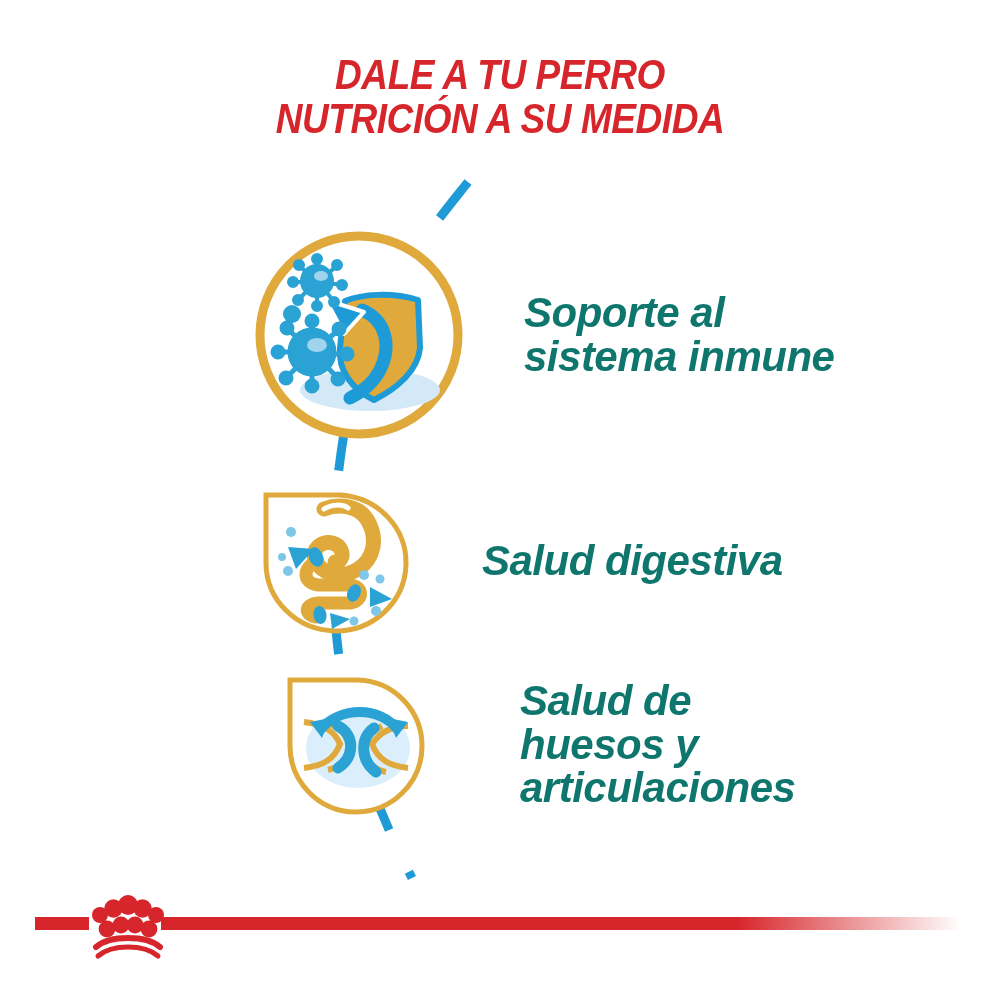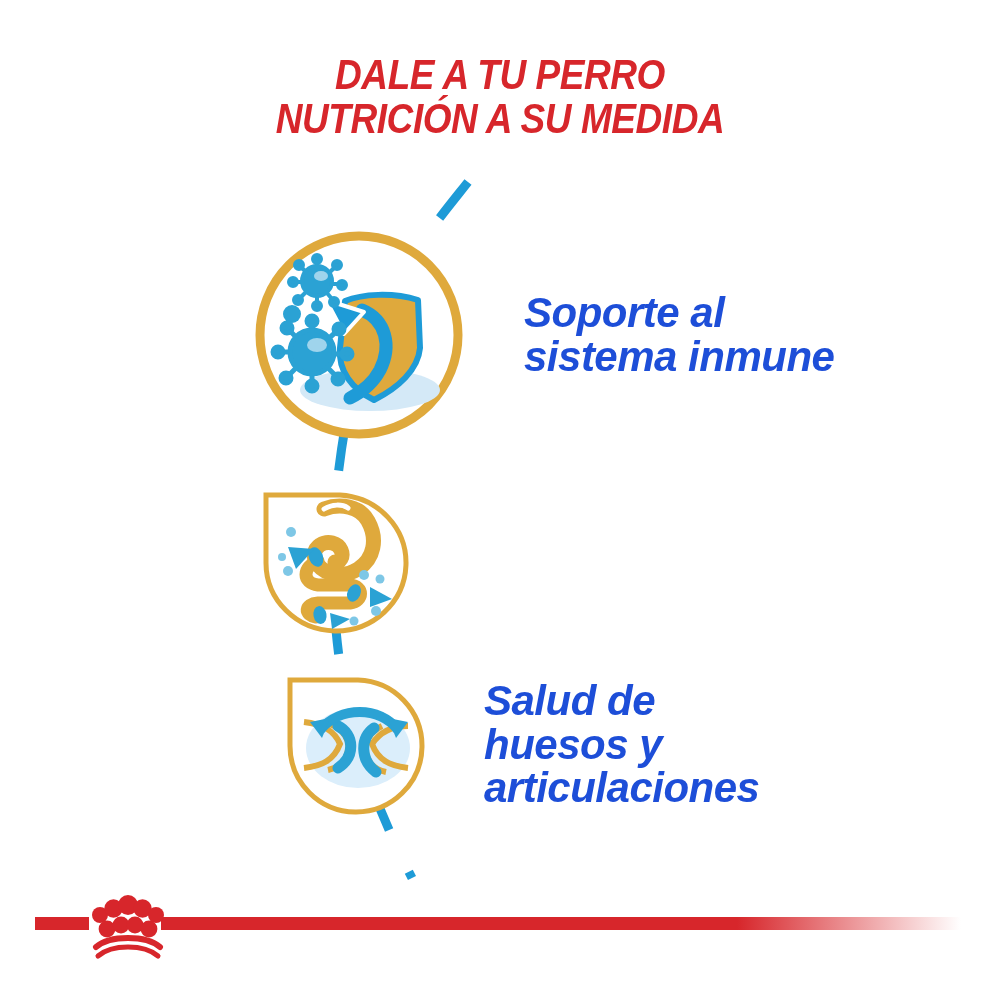--- a/index.html
+++ b/index.html
@@ -52,32 +52,32 @@
   }
 
   
   .benefit {
     position: absolute;
     display: flex;
     align-items: center;
   }
   .benefit-1 { left: 252px; top: 228px; }
   .benefit-2 { left: 258px; top: 487px; }
-  .benefit-3 { left: 282px; top: 672px; }
+  .benefit-3 { left: 282px; top: 672px; gap: 36px; }
 
   .icon-wrap {
     position: relative;
     flex: 0 0 auto;
   }
   .icon-1 { width: 214px; height: 214px; }
   .icon-2 { width: 160px; height: 148px; }
   .icon-3 { width: 150px; height: 145px; }
 
   .benefit-label {
-    color: #1d4ed8;
+    color: #0f766e;
     font-weight: bold;
     line-height: 1.04;
     white-space: pre-line;
     letter-spacing: -0.5px;
   }
   .label-1 { font-size: 42px; margin-left: 58px; }
   .label-2 { font-size: 42px; margin-left: 64px; }
   .label-3 { font-size: 42px; margin-left: 52px; }
 
   
@@ -195,20 +195,21 @@
 
         <circle cx="33" cy="45" r="5" fill="#7ec7e6"></circle>
         <circle cx="24" cy="70" r="4" fill="#7ec7e6"></circle>
         <circle cx="30" cy="84" r="5" fill="#7ec7e6"></circle>
         <circle cx="106" cy="88" r="5" fill="#7ec7e6"></circle>
         <circle cx="122" cy="92" r="4.5" fill="#7ec7e6"></circle>
         <circle cx="118" cy="124" r="5" fill="#7ec7e6"></circle>
         <circle cx="96" cy="134" r="4.5" fill="#7ec7e6"></circle>
       </svg>
     </div>
+    <div class="benefit-label label-2">Salud digestiva</div>
   </div>
 
   <div class="benefit benefit-3">
     <div class="icon-wrap icon-3">
       <svg viewBox="0 0 150 145" width="150" height="145">
 
         <path d="M8 8 L76 8 A66 66 0 1 1 8 74 Z" fill="#ffffff" stroke="#dfa93c" stroke-width="5"></path>
 
         <ellipse cx="76" cy="76" rx="52" ry="40" fill="#dbeefb"></ellipse>
 

